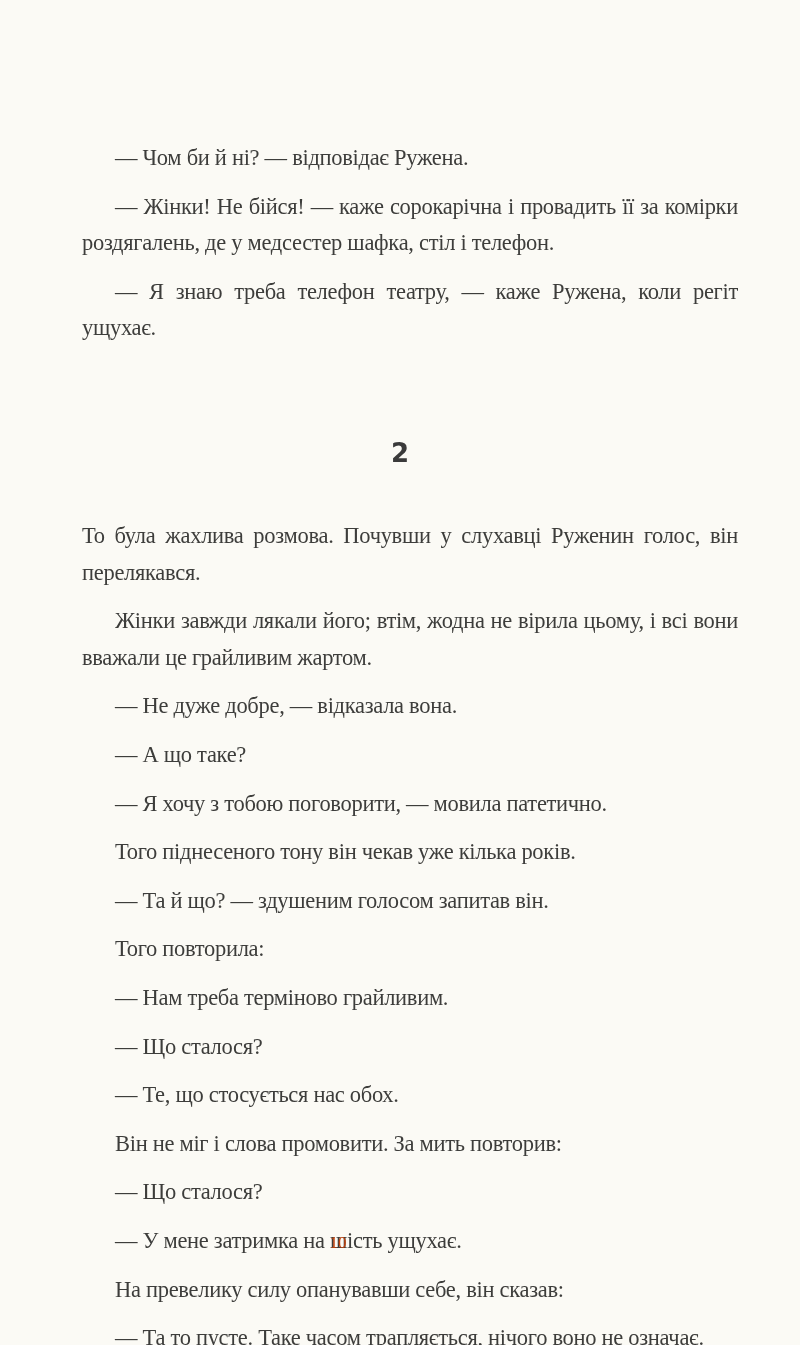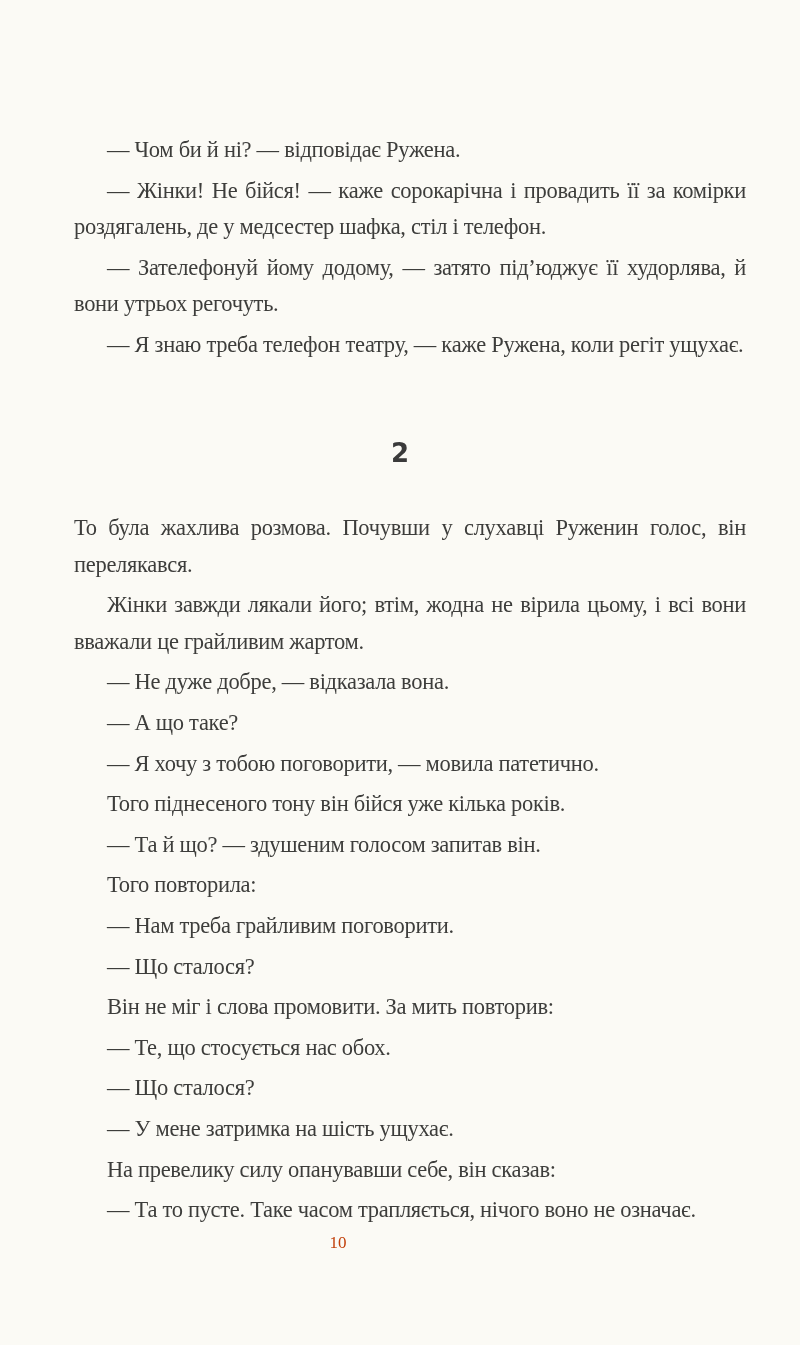--- a/index.html
+++ b/index.html
@@ -12,21 +12,21 @@
   .page {
     position: absolute;
     left: 70px; top: 128px;
     width: 680px;
     font-family: "Liberation Serif", "DejaVu Serif", serif;
     font-size: 22.5px;
     color: #3d3d3b;
     letter-spacing: -0.3px;
   }
   .p {
-    margin: 4px;
+    margin: 12px;
     line-height: 36.6px;
     text-align: justify;
     text-indent: 33px;
   }
   .p.noindent { text-indent: 0; }
   .section-heading {
     position: absolute;
     left: 0; width: 800px; top: 438px;
     text-align: center;
     font-family: "DejaVu Sans", "Liberation Sans", sans-serif;
@@ -45,37 +45,36 @@
     color: #c2410c;
   }
 </style>
 </head>
 <body>
 
 <div class="page">
   <div class="block1">
     <p class="p">— Чом би й ні? — відповідає Ружена.</p>
     <p class="p">— Жінки! Не бійся! — каже сорокарічна і провадить її за комірки роздягалень, де у медсестер шафка, стіл і телефон.</p>
-    <p class="p">— Зателефонуй йому додому, — затято під’юджує її худорлява, й вони утрьох регочуть.</p>
     <p class="p">— Я знаю треба телефон театру, — каже Ружена, коли регіт ущухає.</p>
   </div>
 
   <div class="block2">
     <p class="p noindent">То була жахлива розмова. Почувши у слухавці Руженин голос, він перелякався.</p>
     <p class="p">Жінки завжди лякали його; втім, жодна не вірила цьому, і всі вони вважали це грайливим жартом.</p>
     <p class="p">— Не дуже добре, — відказала вона.</p>
     <p class="p">— А що таке?</p>
     <p class="p">— Я хочу з тобою поговорити, — мовила патетично.</p>
-    <p class="p">Того піднесеного тону він бійся уже кілька років.</p>
+    <p class="p">Того піднесеного тону він чекав уже кілька років.</p>
     <p class="p">— Та й що? — здушеним голосом запитав він.</p>
     <p class="p">Того повторила:</p>
-    <p class="p">— Нам треба грайливим поговорити.</p>
+    <p class="p">— Нам треба терміново грайливим.</p>
     <p class="p">— Що сталося?</p>
+    <p class="p">— Те, що стосується нас обох.</p>
     <p class="p">Він не міг і слова промовити. За мить повторив:</p>
-    <p class="p">— Те, що стосується нас обох.</p>
     <p class="p">— Що сталося?</p>
     <p class="p">— У мене затримка на шість ущухає.</p>
     <p class="p">На превелику силу опанувавши себе, він сказав:</p>
     <p class="p">— Та то пусте. Таке часом трапляється, нічого воно не означає.</p>
   </div>
 </div>
 
 <div class="section-heading">2</div>
 <div class="page-number">10</div>
 

